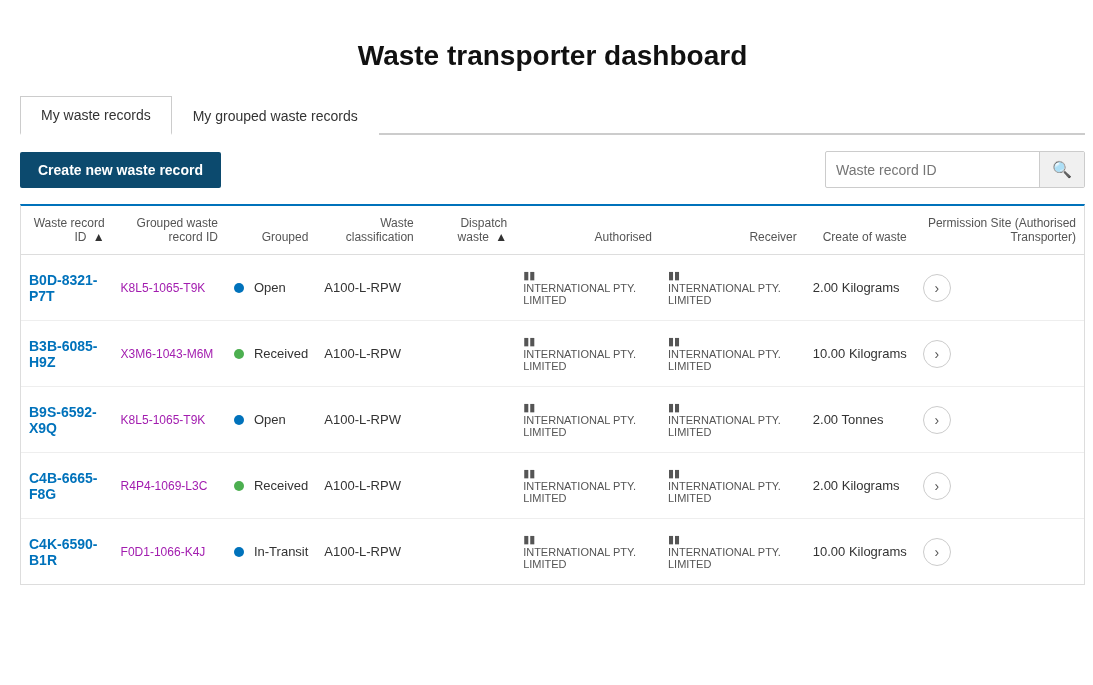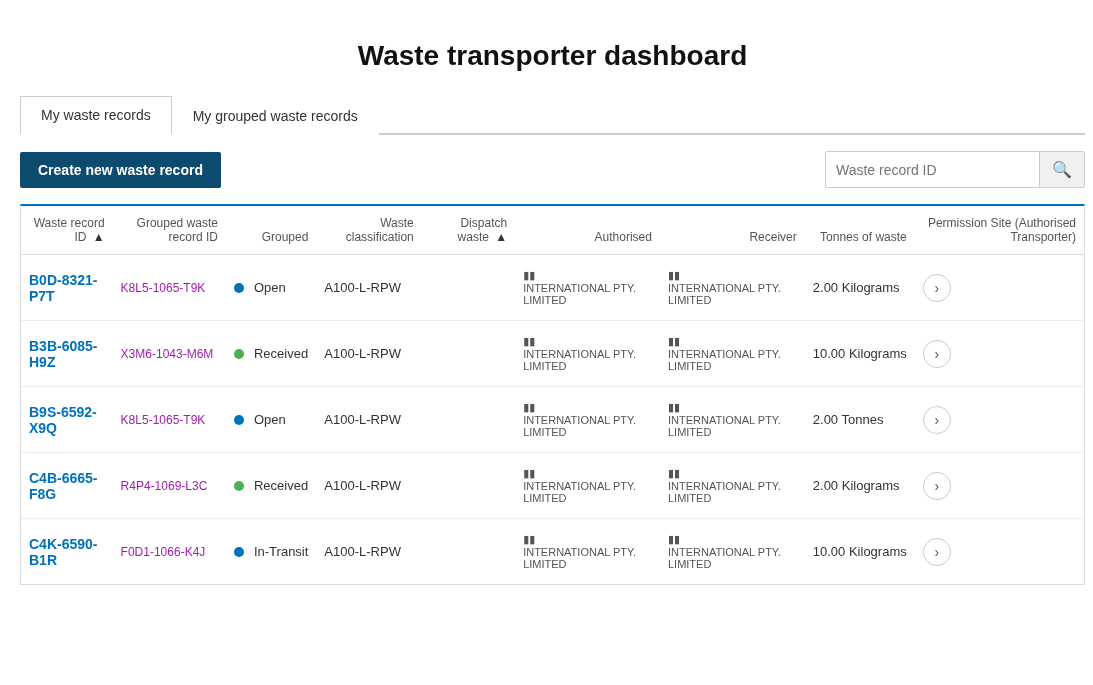--- a/index.html
+++ b/index.html
@@ -163,21 +163,21 @@
             <span>Dispatch waste</span>
             <span class="sort-arrow">▲</span>
           </th>
           <th>
             <span>Authorised</span>
           </th>
           <th>
             <span>Receiver</span>
           </th>
           <th>
-            <span>Tonnes of waste</span>
+            <span>Create of waste</span>
           </th>
           <th>
             <span>Permission Site (Authorised Transporter)</span>
           </th>
         </tr>
       </thead>
       <tbody id="table-body">
       <tr>
     <td>
       <span class="record-id">B0D-8321-P7T</span>

